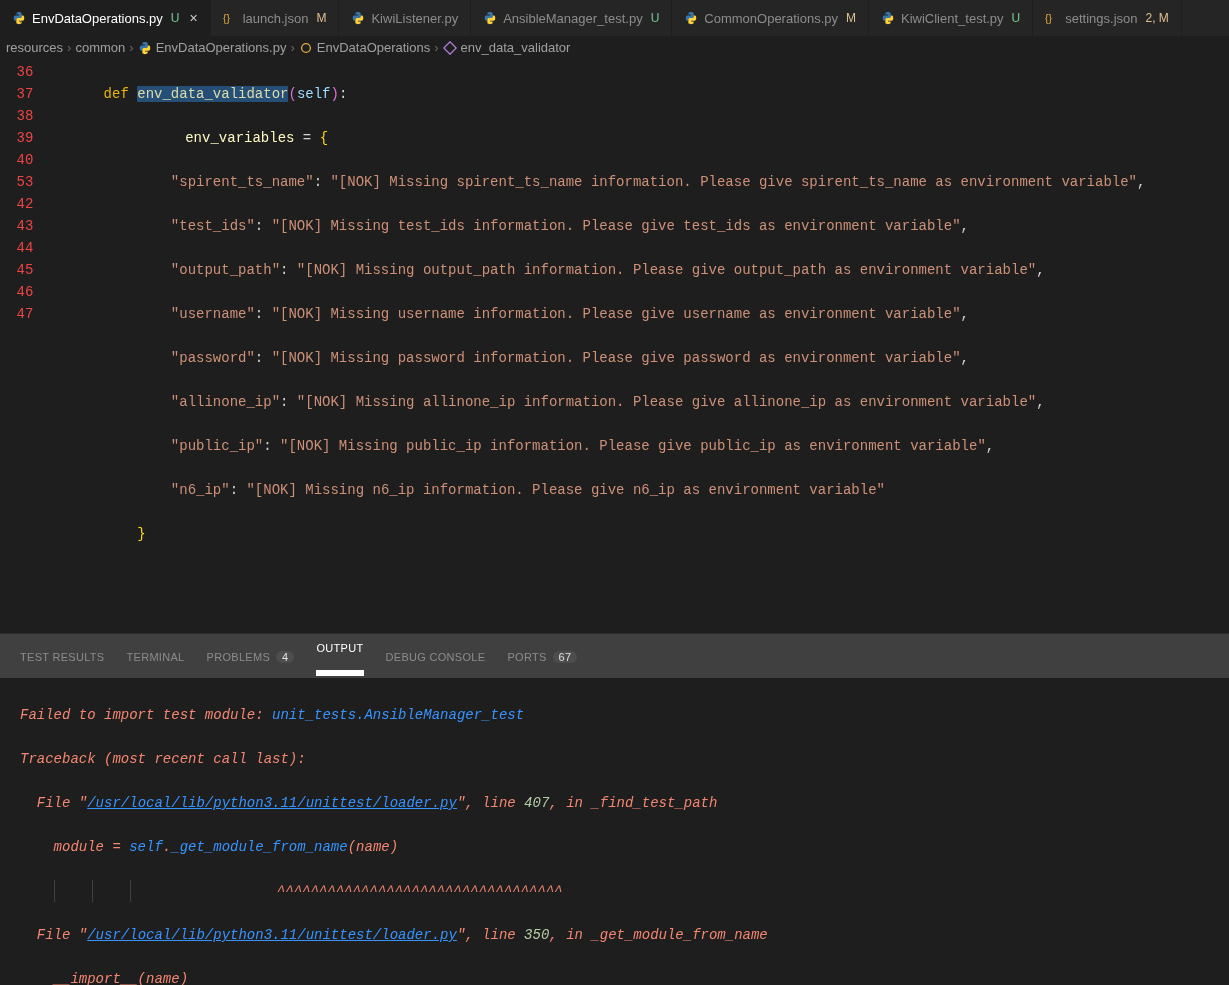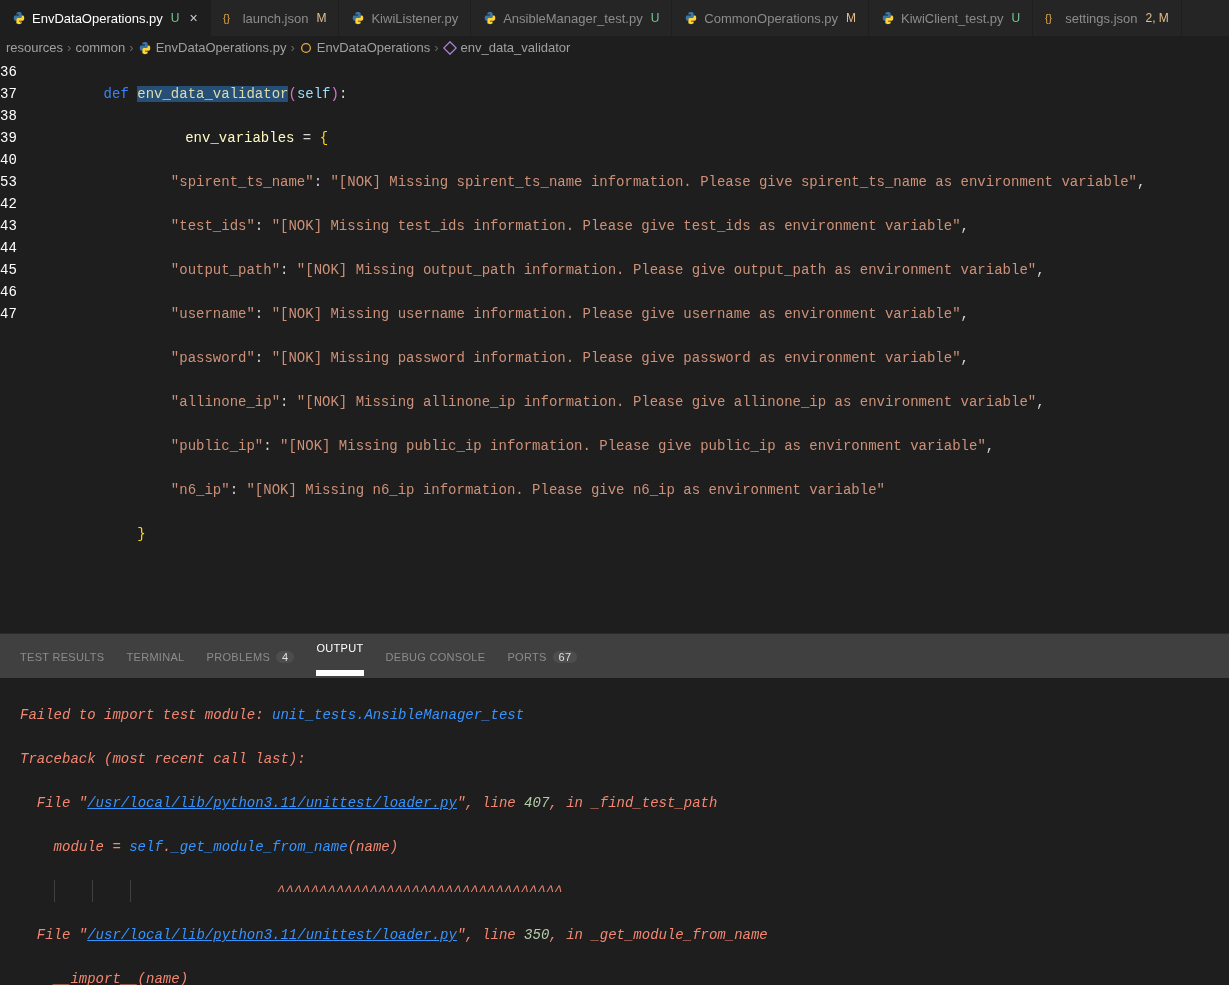--- a/index.html
+++ b/index.html
@@ -54,32 +54,32 @@
 }
 .breadcrumbs .sep { color: #6a6a6a; }
 .editor-area {
   display: flex;
   background: #1e1e1e;
   flex: 0 0 auto;
   padding-top: 2px;
 }
 .gutter {
   width: 70px;
-  text-align: left;
-  color: #ffffff;
+  text-align: center;
+  color: #ef4444;
   padding-right: 20px;
   user-select: none;
 }
 .gutter .ln { height: 22px; line-height: 22px; }
 .code {
   flex: 1;
   white-space: pre;
   line-height: 22px;
 }
-.kw { color: #3b82f6; }
+.kw { color: #eab308; }
 .fn { color: #dcdcaa; }
 .var { color: #fef9c3; margin-left: 48px; }
 .str { color: #ce9178; }
 .punct { color: #d4d4d4; }
 .brace { color: #ffd710; }
 .parenp { color: #da70d6; }
 .self { color: #9cdcfe; }
 .hl { background: #264f78; }
 .panel-tabs {
   background: #404040;

